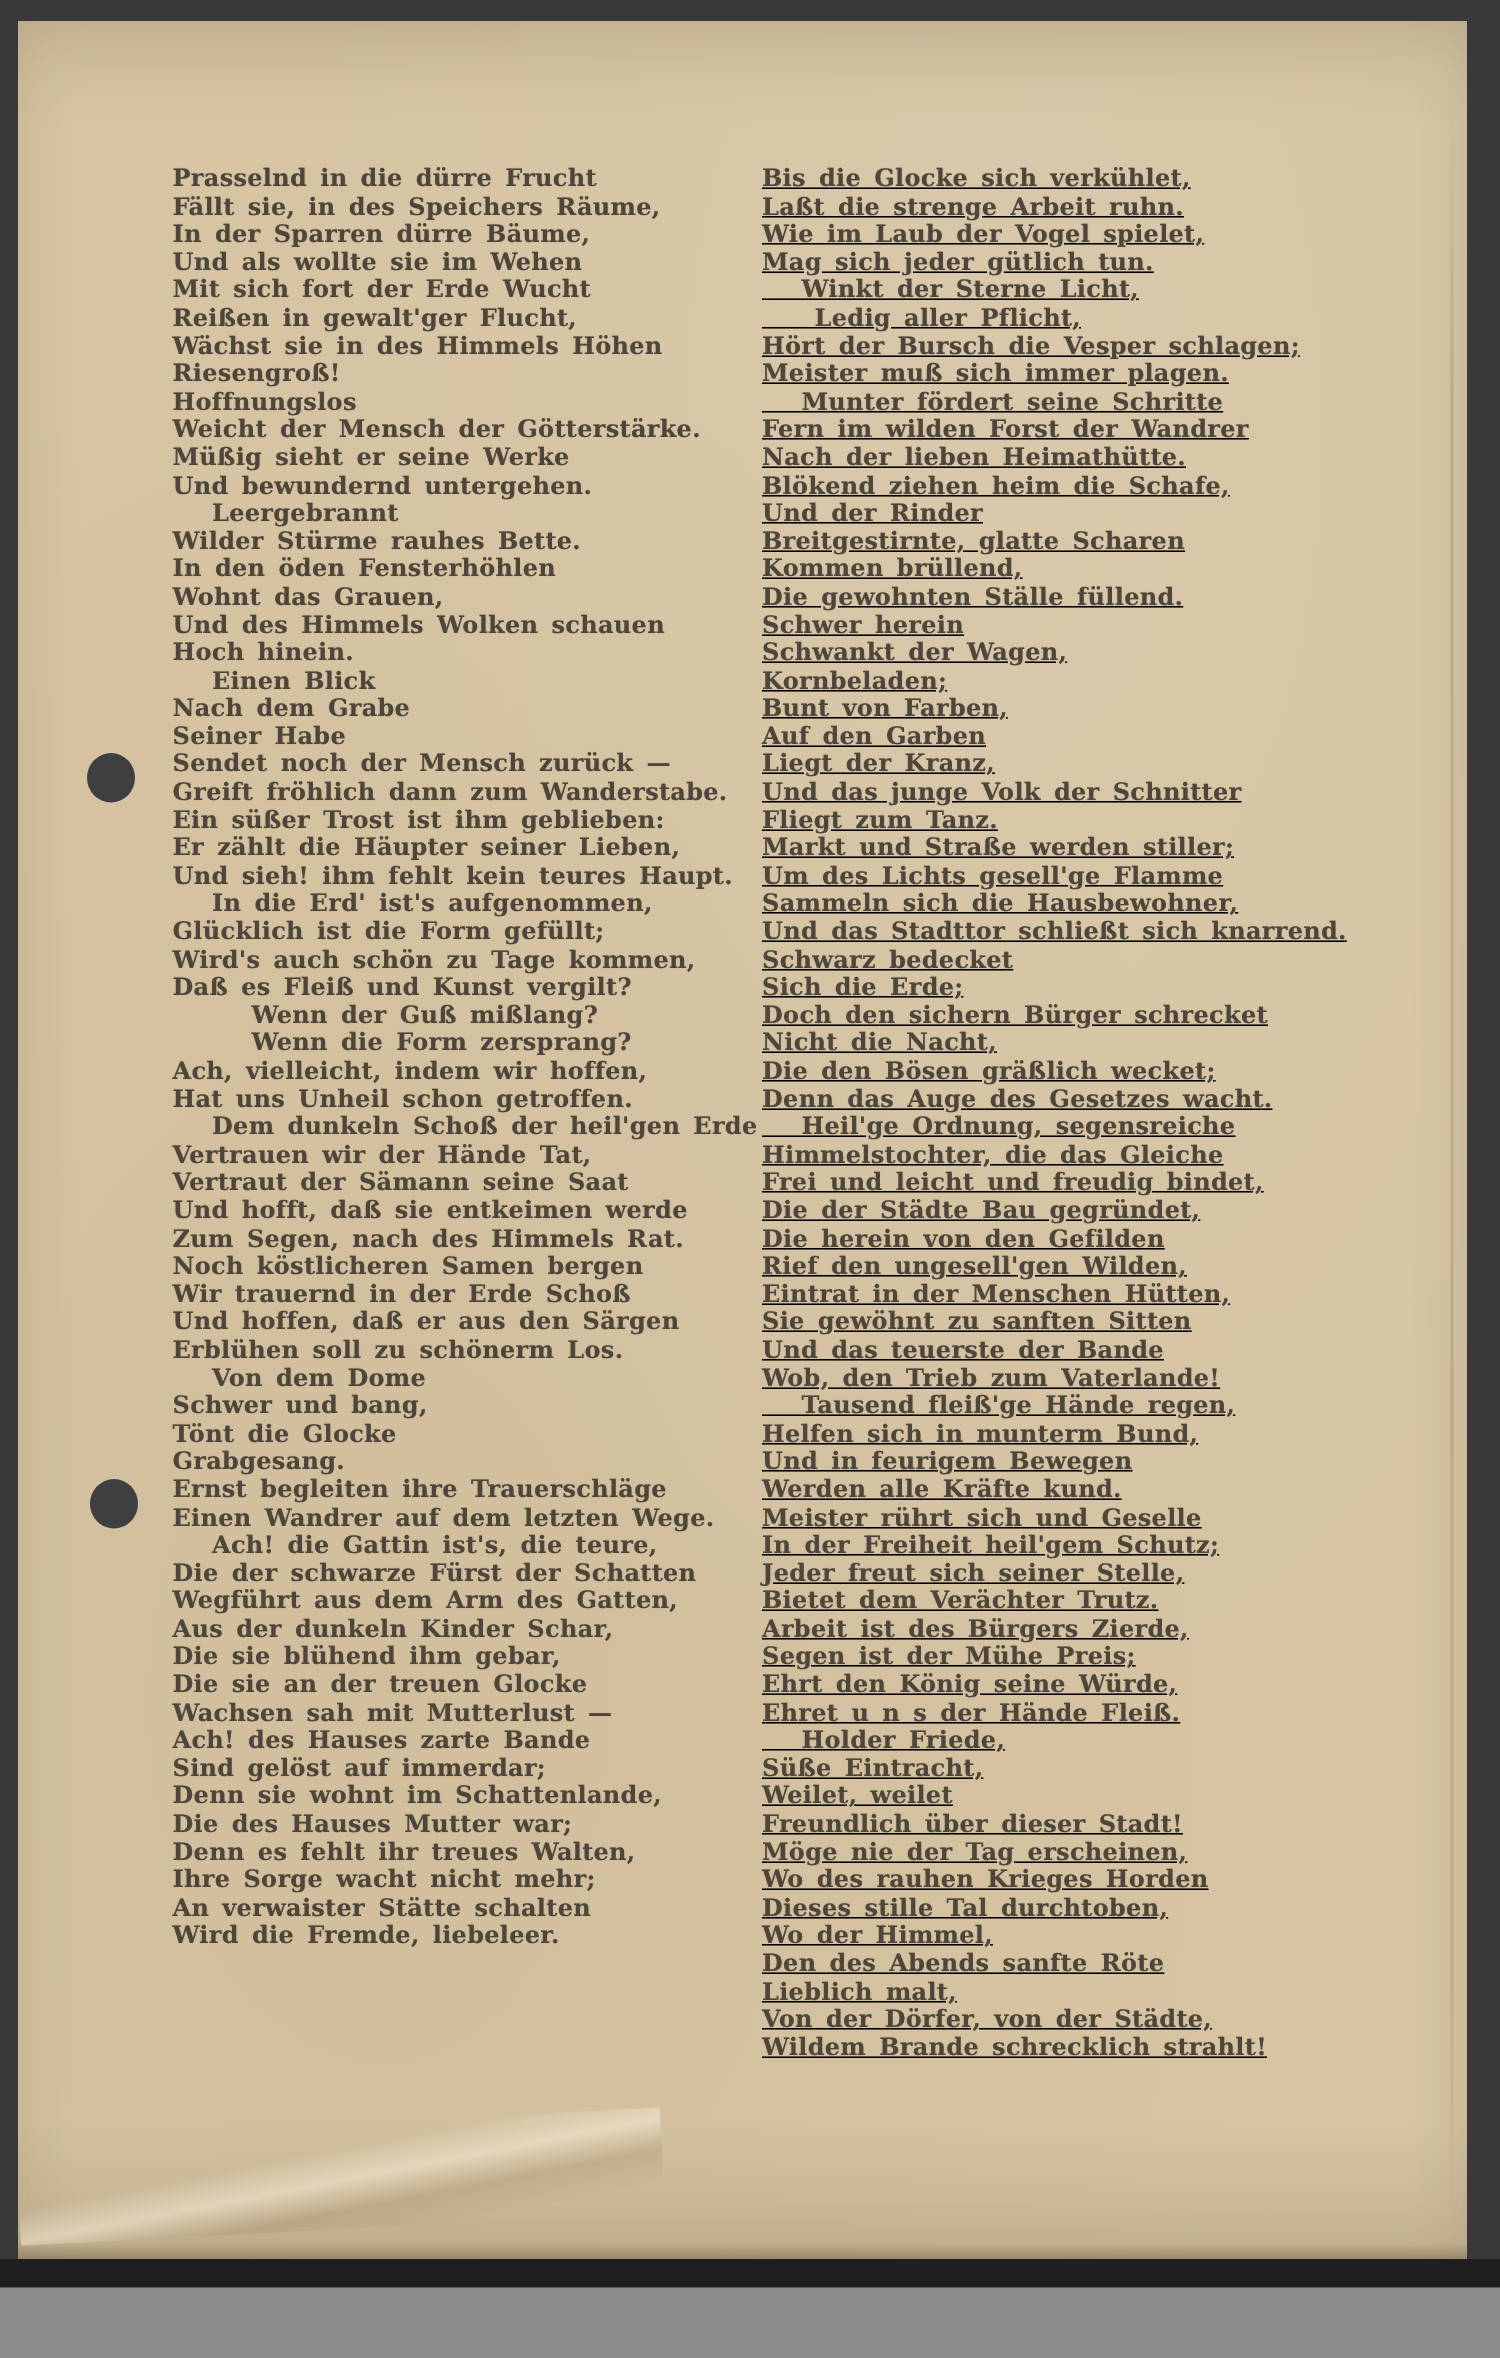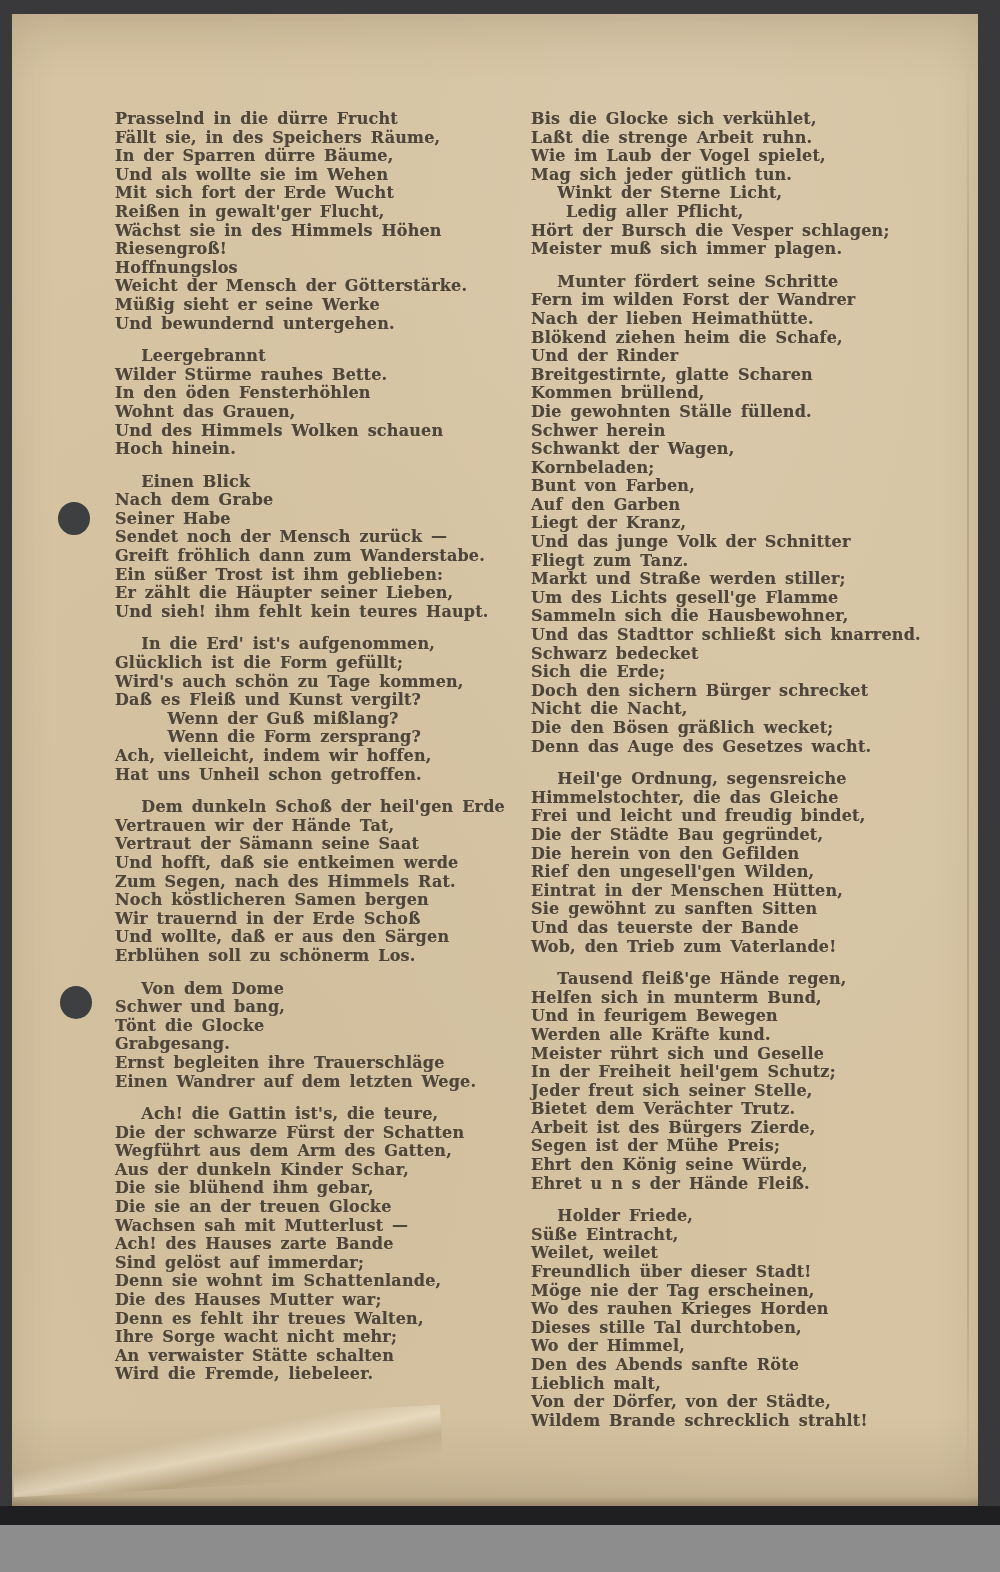--- a/index.html
+++ b/index.html
@@ -36,22 +36,22 @@
   .punch-hole{
     position:absolute;width:32px;height:33px;border-radius:50%;
     background:#3e3f41;
   }
   .punch-hole.h1{left:58px;top:502px;}
   .punch-hole.h2{left:60px;top:986px;}
 
   
   .poem-column{position:absolute;top:96px;}
   .poem-column.left{left:103px;width:410px;}
-  .poem-column.right{left:519px;width:440px;}
-  .stanza + .stanza{margin-top:14px;}
+  .poem-column.right{left:496px;width:440px;text-decoration:underline;}
+  .stanza + .stanza{margin-top:0;}
   .poem-line{
     font-size:16px;line-height:18.6px;font-weight:bold;
     color:#4e463b;white-space:pre;letter-spacing:0.2px;word-spacing:3px;
     text-shadow:0 0 0.6px rgba(78,70,59,0.45);
   }
 
   
   .bottom-band{position:absolute;left:0;top:1506px;width:1000px;height:19px;background:#1f1f22;}
   .footer-bar{position:absolute;left:0;top:1525px;width:1000px;height:47px;background:#8d8d8d;}
 </style>
@@ -103,21 +103,21 @@
         <div class="poem-line">Hat uns Unheil schon getroffen.</div>
       </div>
       <div class="stanza">
         <div class="poem-line">   Dem dunkeln Schoß der heil'gen Erde</div>
         <div class="poem-line">Vertrauen wir der Hände Tat,</div>
         <div class="poem-line">Vertraut der Sämann seine Saat</div>
         <div class="poem-line">Und hofft, daß sie entkeimen werde</div>
         <div class="poem-line">Zum Segen, nach des Himmels Rat.</div>
         <div class="poem-line">Noch köstlicheren Samen bergen</div>
         <div class="poem-line">Wir trauernd in der Erde Schoß</div>
-        <div class="poem-line">Und wollte, daß er aus den Särgen</div>
+        <div class="poem-line">Und hoffen, daß er aus den Särgen</div>
         <div class="poem-line">Erblühen soll zu schönerm Los.</div>
       </div>
       <div class="stanza">
         <div class="poem-line">   Von dem Dome</div>
         <div class="poem-line">Schwer und bang,</div>
         <div class="poem-line">Tönt die Glocke</div>
         <div class="poem-line">Grabgesang.</div>
         <div class="poem-line">Ernst begleiten ihre Trauerschläge</div>
         <div class="poem-line">Einen Wandrer auf dem letzten Wege.</div>
       </div>

